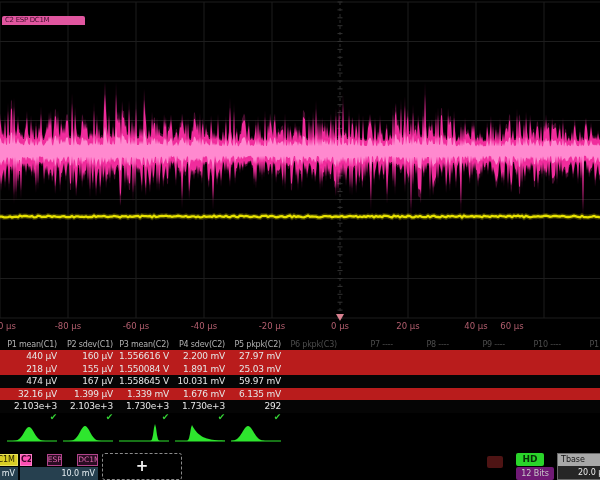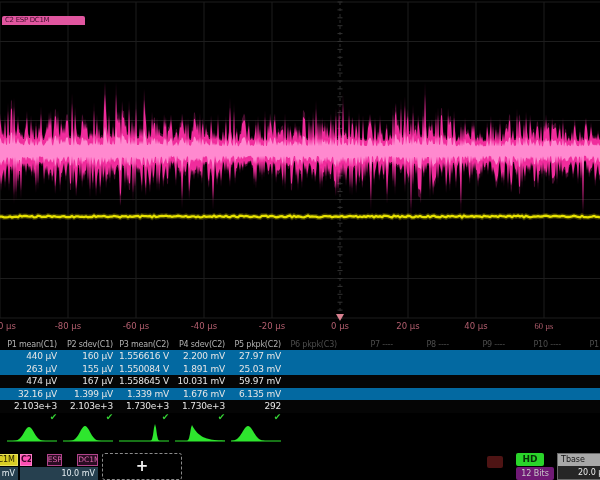--- a/index.html
+++ b/index.html
@@ -21,21 +21,21 @@
     border-top:7px solid #d8808f;
   }
   #time-axis{position:absolute;left:0;top:320px;width:600px;height:12px;}
   .tick-label{
     position:absolute;top:0;transform:translateX(-50%);
     color:#b25e6e;font-size:8.5px;line-height:12px;white-space:nowrap;
   }
   
   #mtable{position:absolute;left:0;top:339px;width:600px;}
   .trow{display:flex;width:600px;padding-left:4px;box-sizing:border-box;}
-  .trow.light{background:#0369a1;}
+  .trow.light{background:#b91c1c;}
   .trow.dark{background:#050505;}
   .trow-h{height:11px;}
   .drow{height:12.5px;}
   .srow{height:8px;}
   .hrow{height:22px;background:#000;}
   .cell{
     flex:0 0 56px;width:56px;box-sizing:border-box;text-align:right;
     padding-right:3px;white-space:nowrap;overflow:hidden;
     color:#e6e6e6;font-size:9px;line-height:12.5px;letter-spacing:-0.2px;
   }
@@ -193,21 +193,21 @@
 <div id="trigger-marker"></div>
 <div id="time-axis">
     <span class="tick-label" style="left: 0px;">-100 µs</span>
     <span class="tick-label" style="left: 68px;">-80 µs</span>
     <span class="tick-label" style="left: 136px;">-60 µs</span>
     <span class="tick-label" style="left: 204px;">-40 µs</span>
     <span class="tick-label" style="left: 272px;">-20 µs</span>
     <span class="tick-label" style="left: 340px;">0 µs</span>
     <span class="tick-label" style="left: 408px;">20 µs</span>
     <span class="tick-label" style="left: 476px;">40 µs</span>
-    <span class="tick-label" style="left: 544px; font-family: Liberation Serif, serif;">60 µs</span>
+    <span class="tick-label" style="left: 512px;">60 µs</span>
   </div>
 
 <div id="mtable">
     <div class="trow trow-h">
       <div class="cell hcell">P1 mean(C1)</div>
       <div class="cell hcell">P2 sdev(C1)</div>
       <div class="cell hcell">P3 mean(C2)</div>
       <div class="cell hcell">P4 sdev(C2)</div>
       <div class="cell hcell">P5 pkpk(C2)</div>
       <div class="cell hcell dim">P6 pkpk(C3)</div>
@@ -224,21 +224,21 @@
       <div class="cell">2.200 mV</div>
       <div class="cell">27.97 mV</div>
       <div class="cell"></div>
       <div class="cell"></div>
       <div class="cell"></div>
       <div class="cell"></div>
       <div class="cell"></div>
       <div class="cell"></div>
     </div>
     <div class="trow drow light">
-      <div class="cell">263 µV</div>
+      <div class="cell">218 µV</div>
       <div class="cell">155 µV</div>
       <div class="cell">1.550084 V</div>
       <div class="cell">1.891 mV</div>
       <div class="cell">25.03 mV</div>
       <div class="cell"></div>
       <div class="cell"></div>
       <div class="cell"></div>
       <div class="cell"></div>
       <div class="cell"></div>
       <div class="cell"></div>

